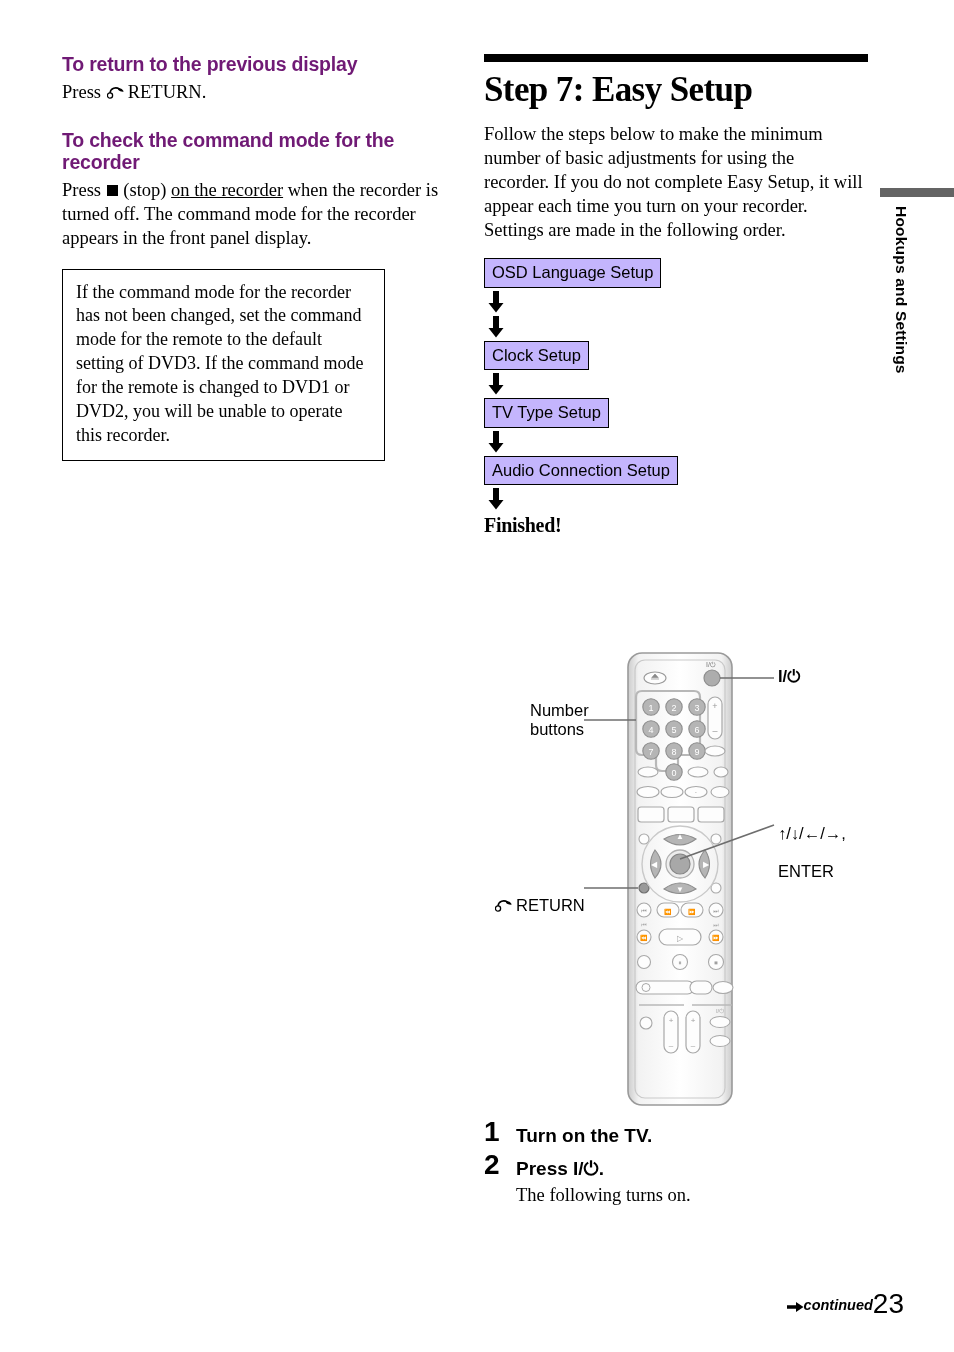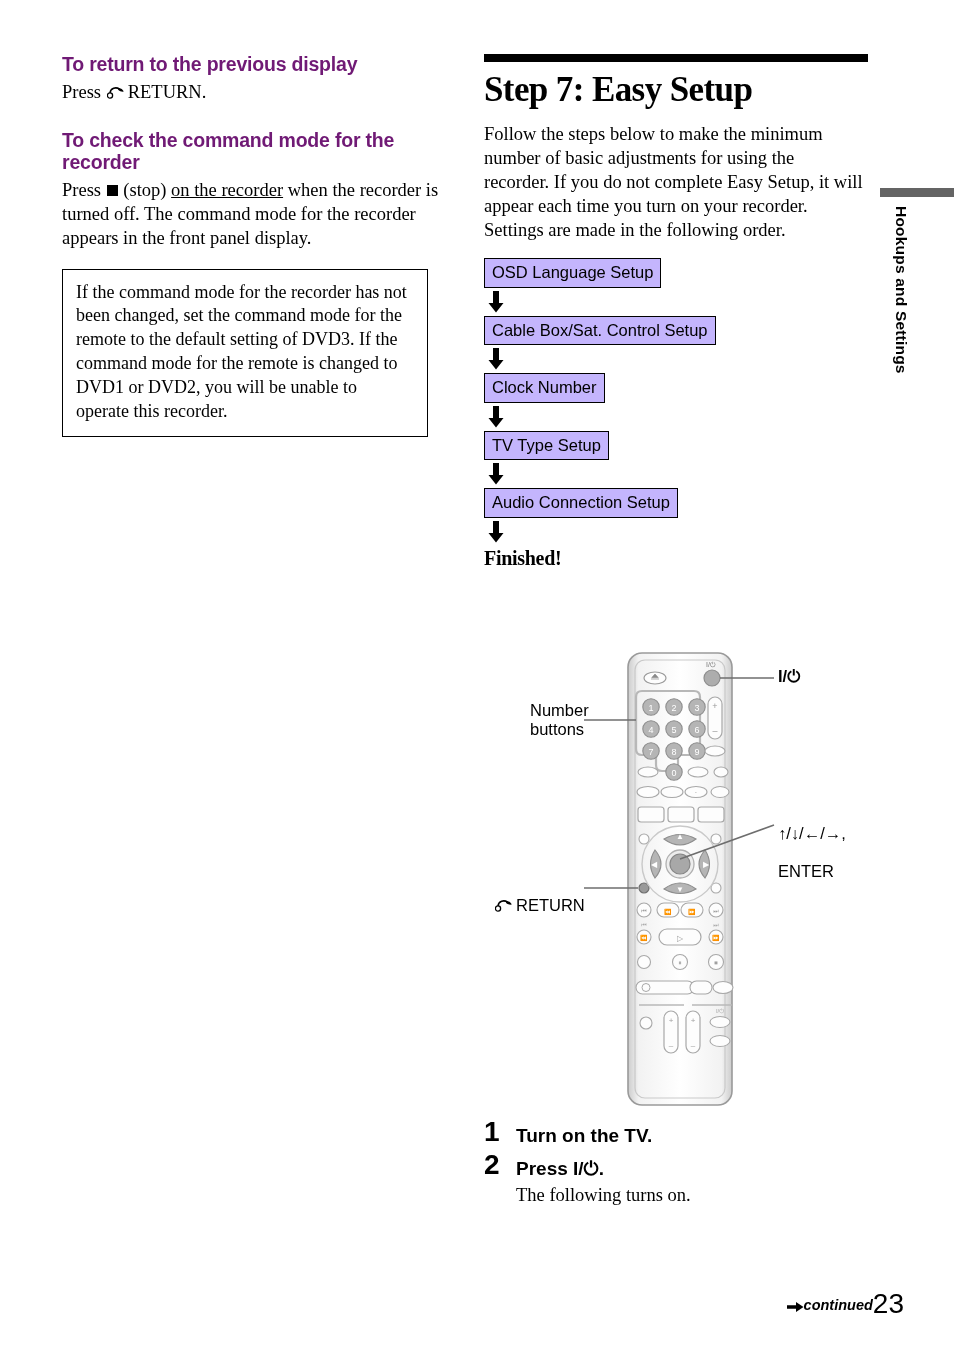--- a/index.html
+++ b/index.html
@@ -56,21 +56,21 @@
     width: 19px;
     height: 14px;
     vertical-align: -2px;
     margin: 0 2px 0 1px;
   }
 
   #note-box {
     margin-top: 18px;
     border: 1.6px solid #000;
     padding: 11px 13px 12px 13px;
-    width: 366px;
+    width: 323px;
     box-sizing: border-box;
   }
   #note-box .body-text { font-size: 18px; line-height: 1.33; }
 
   
   #right-column {
     position: absolute;
     left: 484px;
     top: 54px;
     width: 388px;
@@ -266,29 +266,26 @@
 
   <div id="flow">
 
     <div>
       <span class="flow-box">OSD Language Setup</span>
     </div>
     <svg class="flow-arrow" viewBox="0 0 18 22">
         <path d="M6 0 h6 v12 h4.5 L9 21.5 L1.5 12 H6 Z" fill="#000"></path>
       </svg>
 
-    <div>
-      <span class="flow-box">Cable Box/Sat. Control Setup</span>
-    </div>
     <svg class="flow-arrow" viewBox="0 0 18 22">
         <path d="M6 0 h6 v12 h4.5 L9 21.5 L1.5 12 H6 Z" fill="#000"></path>
       </svg>
 
     <div>
-      <span class="flow-box">Clock Number</span>
+      <span class="flow-box">Clock Setup</span>
     </div>
     <svg class="flow-arrow" viewBox="0 0 18 22">
         <path d="M6 0 h6 v12 h4.5 L9 21.5 L1.5 12 H6 Z" fill="#000"></path>
       </svg>
 
     <div>
       <span class="flow-box">TV Type Setup</span>
     </div>
     <svg class="flow-arrow" viewBox="0 0 18 22">
         <path d="M6 0 h6 v12 h4.5 L9 21.5 L1.5 12 H6 Z" fill="#000"></path>

